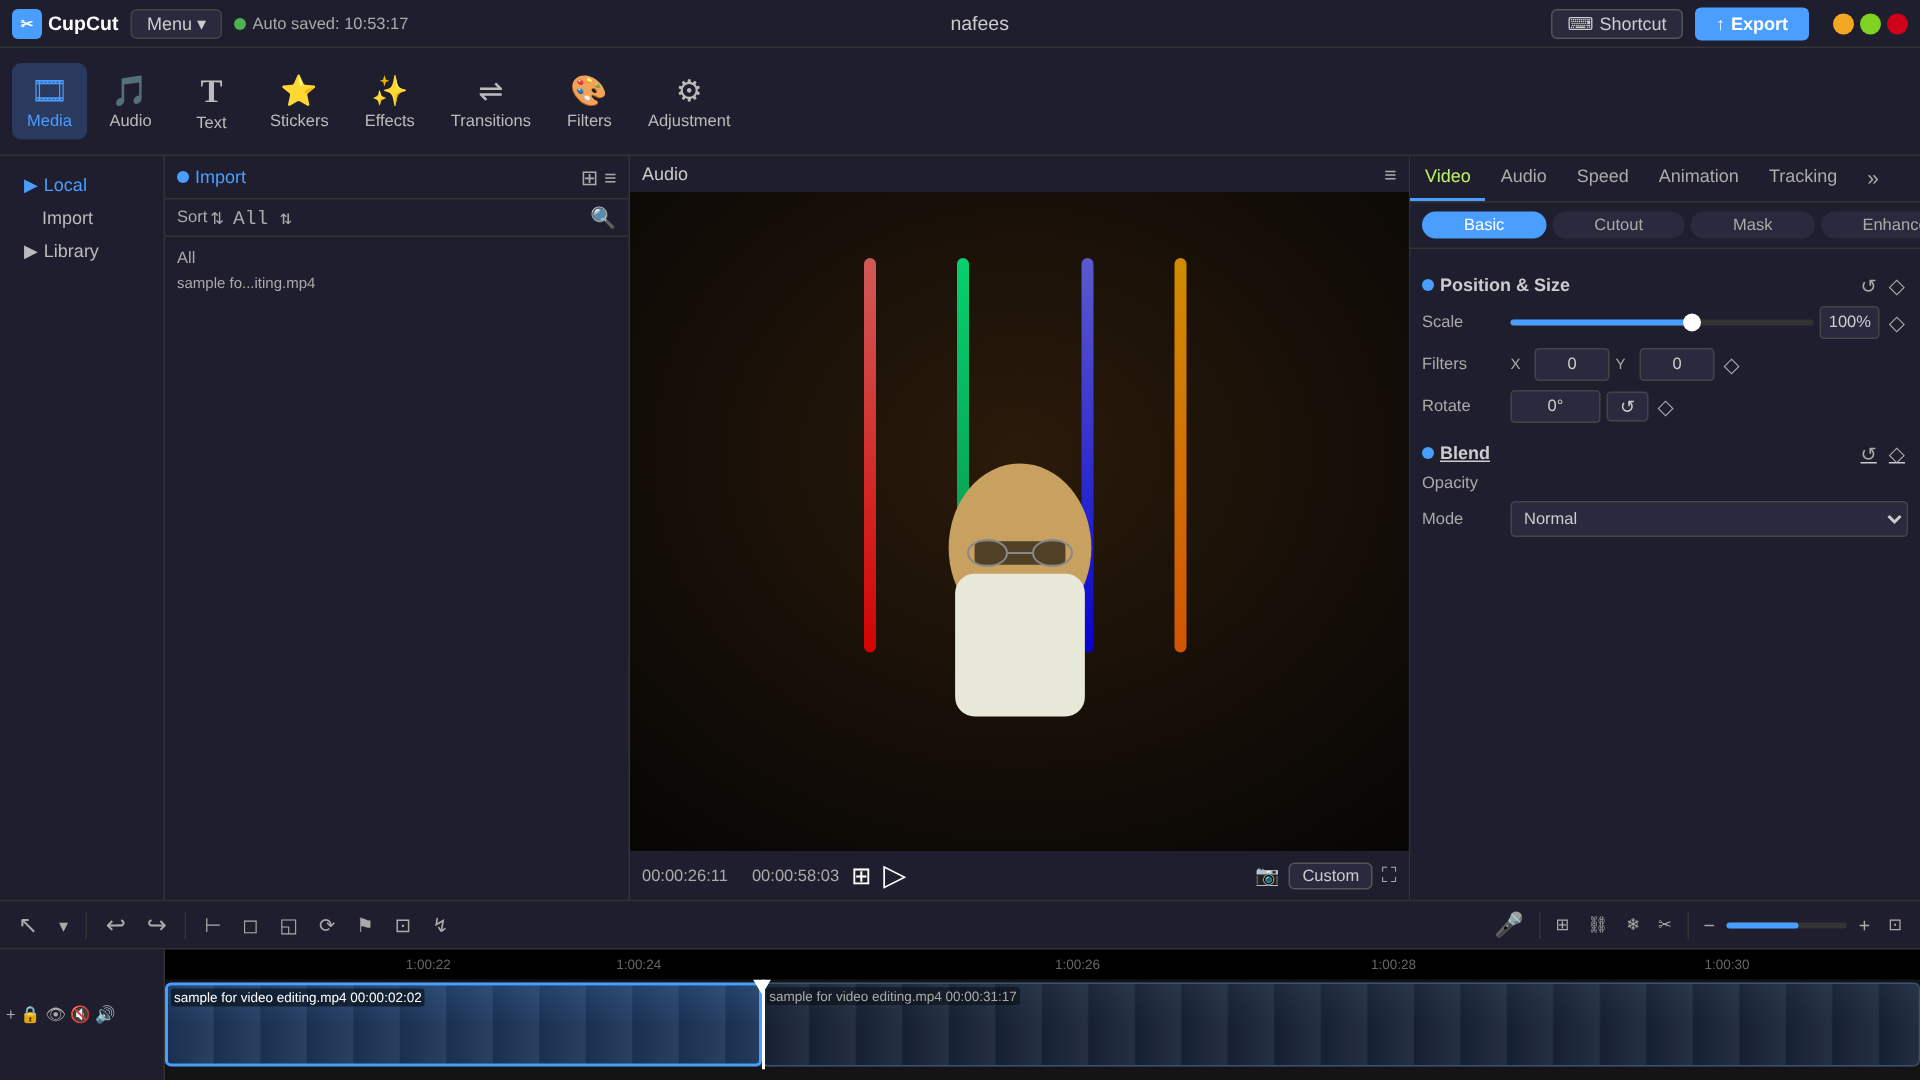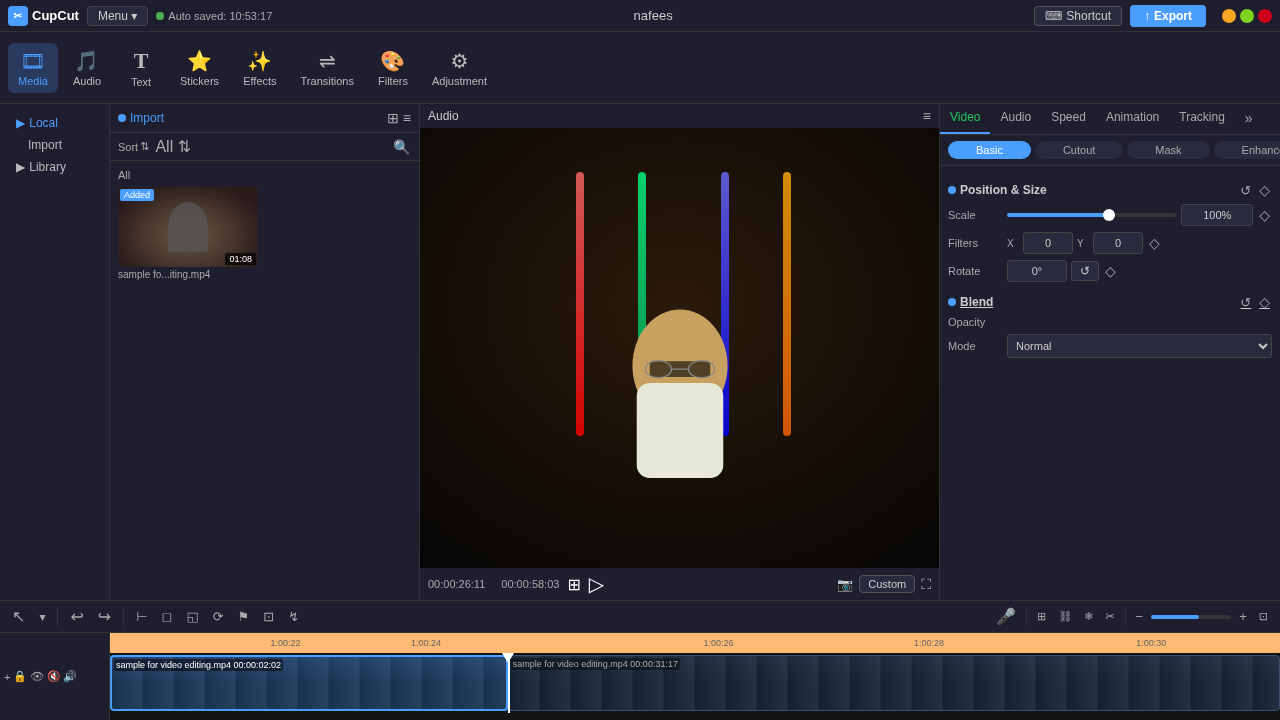--- a/index.html
+++ b/index.html
@@ -37,21 +37,21 @@
 
     
     #media-panel { width: 310px; background: #1e1e2e; border-right: 1px solid #333; }
     #media-header { display: flex; align-items: center; justify-content: space-between; padding: 6px 8px; border-bottom: 1px solid #333; }
     .import-btn { display: flex; align-items: center; gap: 4px; background: none; border: none; color: #4a9eff; cursor: pointer; font-size: 12px; }
     .import-dot { width: 8px; height: 8px; background: #4a9eff; border-radius: 50%; }
     .media-tools { display: flex; gap: 4px; }
     .media-tool-btn { background: none; border: none; color: #aaa; cursor: pointer; font-size: 14px; }
     #media-filter { display: flex; align-items: center; gap: 6px; padding: 4px 8px; border-bottom: 1px solid #333; }
     .filter-btn { background: none; border: none; color: #aaa; cursor: pointer; font-size: 11px; display: flex; align-items: center; gap: 2px; }
-    .all-btn { background: none; border: none; color: #aaa; cursor: pointer; font-size: 16px; }
+    .all-btn { background: none; border: none; color: #aaa; cursor: pointer; font-size: 13px; font-family: Liberation Mono, monospace; }
     .search-btn { background: none; border: none; color: #aaa; cursor: pointer; font-size: 14px; margin-left: auto; }
     #media-content { padding: 8px; }
     .all-label { font-size: 11px; color: #aaa; margin-bottom: 6px; }
     .media-thumb { position: relative; width: 140px; height: 80px; border-radius: 4px; overflow: hidden; background: #333; cursor: pointer; }
     .thumb-placeholder { width: 140px; height: 80px; background: linear-gradient(135deg, #2a2a4e, #1a1a3e); border-radius: 4px; position: relative; display: flex; align-items: center; justify-content: center; }
     .added-badge { position: absolute; top: 2px; left: 2px; background: #4a9eff; color: #fff; font-size: 9px; padding: 1px 4px; border-radius: 2px; }
     .duration-badge { position: absolute; bottom: 2px; right: 2px; background: rgba(0,0,0,0.7); color: #fff; font-size: 9px; padding: 1px 4px; border-radius: 2px; }
     .media-name { font-size: 10px; color: #aaa; margin-top: 2px; max-width: 140px; overflow: hidden; text-overflow: ellipsis; white-space: nowrap; }
 
     
@@ -66,57 +66,57 @@
     .play-btn { background: none; border: none; color: #fff; cursor: pointer; font-size: 16px; }
     .control-icons { display: flex; gap: 6px; margin-left: auto; }
     .ctrl-btn { background: none; border: none; color: #aaa; cursor: pointer; font-size: 13px; }
     .custom-btn { background: #2a2a3e; border: 1px solid #555; color: #ccc; padding: 2px 8px; border-radius: 4px; cursor: pointer; font-size: 11px; }
     .fullscreen-btn { background: none; border: none; color: #aaa; cursor: pointer; font-size: 14px; }
 
     
     #right-panel { width: 340px; background: #1e1e2e; display: flex; flex-direction: column; }
     #right-tabs { display: flex; border-bottom: 1px solid #333; }
     .right-tab { padding: 6px 10px; cursor: pointer; color: #aaa; font-size: 12px; border-bottom: 2px solid transparent; }
-    .right-tab.active { color: #22c55e; border-bottom-color: #4a9eff; }
+    .right-tab.active { color: #bef264; border-bottom-color: #4a9eff; }
     #right-sub-tabs { display: flex; gap: 4px; padding: 6px 8px; border-bottom: 1px solid #333; }
     .sub-tab { padding: 3px 28px; border-radius: 12px; cursor: pointer; color: #aaa; font-size: 11px; background: #2a2a3e; }
     .sub-tab.active { background: #4a9eff; color: #fff; }
     #right-content { flex: 1; overflow-y: auto; padding: 8px; }
     .section-header { display: flex; align-items: center; justify-content: space-between; margin: 8px 0 4px; }
     .section-title { color: #ccc; font-size: 12px; font-weight: bold; display: flex; align-items: center; gap: 4px; }
     .section-title .dot { width: 8px; height: 8px; background: #4a9eff; border-radius: 50%; }
     .section-actions { display: flex; gap: 4px; }
     .icon-btn { background: none; border: none; color: #aaa; cursor: pointer; font-size: 13px; padding: 2px; }
     .prop-row { display: flex; align-items: center; margin: 6px 0; gap: 4px; }
     .prop-label { color: #aaa; font-size: 11px; width: 55px; }
     .slider-track { flex: 1; height: 4px; background: #333; border-radius: 2px; position: relative; cursor: pointer; }
     .slider-fill { height: 100%; background: #4a9eff; border-radius: 2px; }
     .slider-thumb { width: 12px; height: 12px; background: #fff; border-radius: 50%; position: absolute; top: -4px; transform: translateX(-50%); cursor: pointer; }
-    .value-input { width: 72px; height: 22px; background: #2a2a3e; border: 1px solid #444; color: #ccc; text-align: center; border-radius: 3px; font-size: 11px; }
+    .value-input { width: 40px; height: 22px; background: #2a2a3e; border: 1px solid #444; color: #ccc; text-align: center; border-radius: 3px; font-size: 11px; }
     .xy-row { display: flex; align-items: center; gap: 4px; }
     .xy-label { color: #aaa; font-size: 10px; width: 12px; }
     .xy-input { width: 50px; height: 22px; background: #2a2a3e; border: 1px solid #444; color: #ccc; text-align: center; border-radius: 3px; font-size: 11px; }
     .rotate-input { width: 60px; height: 22px; background: #2a2a3e; border: 1px solid #444; color: #ccc; text-align: center; border-radius: 3px; font-size: 11px; }
     .rotate-btn { background: #2a2a3e; border: 1px solid #444; color: #ccc; padding: 2px 8px; border-radius: 3px; cursor: pointer; font-size: 12px; }
     .mode-select { flex: 1; height: 24px; background: #2a2a3e; border: 1px solid #444; color: #ccc; border-radius: 3px; font-size: 11px; padding: 0 4px; }
     .diamond-btn { background: none; border: none; color: #aaa; cursor: pointer; font-size: 14px; padding: 0 2px; }
     .refresh-btn { background: none; border: none; color: #aaa; cursor: pointer; font-size: 13px; padding: 0 2px; }
 
     
     #timeline { height: 120px; background: #141414; border-top: 1px solid #333; display: flex; flex-direction: column; }
     #timeline-toolbar { display: flex; align-items: center; height: 32px; padding: 0 8px; gap: 6px; background: #1e1e2e; border-bottom: 1px solid #333; }
     .tl-btn { background: none; border: none; color: #aaa; cursor: pointer; font-size: 16px; padding: 2px 4px; }
     .tl-sep { width: 1px; height: 18px; background: #333; margin: 0 2px; }
     .tl-right { margin-left: auto; display: flex; align-items: center; gap: 4px; }
     #timeline-content { display: flex; flex: 1; overflow: hidden; }
     #tl-left { width: 110px; background: #1e1e2e; border-right: 1px solid #333; display: flex; flex-direction: column; justify-content: center; padding: 4px; gap: 4px; }
     .track-controls { display: flex; align-items: center; gap: 3px; }
     .track-ctrl-btn { background: none; border: none; color: #aaa; cursor: pointer; font-size: 11px; }
     #tl-main { flex: 1; position: relative; overflow: hidden; }
-    #tl-ruler { height: 20px; background: #fdba74; display: flex; align-items: center; padding: 0 8px; font-size: 10px; color: #666; position: relative; }
+    #tl-ruler { height: 20px; background: #000000; display: flex; align-items: center; padding: 0 8px; font-size: 10px; color: #666; position: relative; }
     .ruler-mark { position: absolute; color: #666; font-size: 9px; transform: translateX(-50%); }
     #tl-tracks { height: calc(100% - 20px); position: relative; }
     .track-row { height: 60px; position: relative; overflow: hidden; }
     #tl-playhead { position: absolute; top: 0; bottom: 0; width: 2px; background: #fff; z-index: 20; }
     .tl-playhead-head { position: absolute; top: 0; left: -6px; width: 0; height: 0; border-left: 6px solid transparent; border-right: 6px solid transparent; border-top: 10px solid #fff; }
 
     
     .video-frame { width: 100%; height: 100%; background: #000; position: relative; overflow: hidden; }
     .vf-bg { position: absolute; inset: 0; background: radial-gradient(ellipse 80% 80% at 50% 40%, #2a1a0a 0%, #050505 100%); }
     .vf-lights { position: absolute; inset: 0; }
@@ -224,29 +224,20 @@
         <span>⇅</span>
       </button>
       <button class="all-btn">
         <span>All</span>
         <span>⇅</span>
       </button>
       <button class="search-btn">🔍</button>
     </div>
     <div id="media-content">
       <div class="all-label">All</div>
-      <div class="media-thumb" style="position:relative;">
-        <div class="thumb-placeholder" style="background: linear-gradient(135deg, #1a1530, #2a2040);">
-          <div style="width:100%;height:100%;background:radial-gradient(ellipse at 50% 60%, #5a4a3a 20%, #2a1a1a 80%);display:flex;align-items:center;justify-content:center;">
-            <div style="width:40px;height:50px;background:#555;border-radius:50% 50% 0 0;opacity:0.8;"></div>
-          </div>
-        </div>
-        <div class="added-badge">Added</div>
-        <div class="duration-badge">01:08</div>
-      </div>
       <div class="media-name">sample fo...iting.mp4</div>
     </div>
   </div>
 
   <div id="player-panel">
     <div id="player-header">
       <span id="player-title">Audio</span>
       <button id="player-menu">≡</button>
     </div>
     <div id="player-video">

